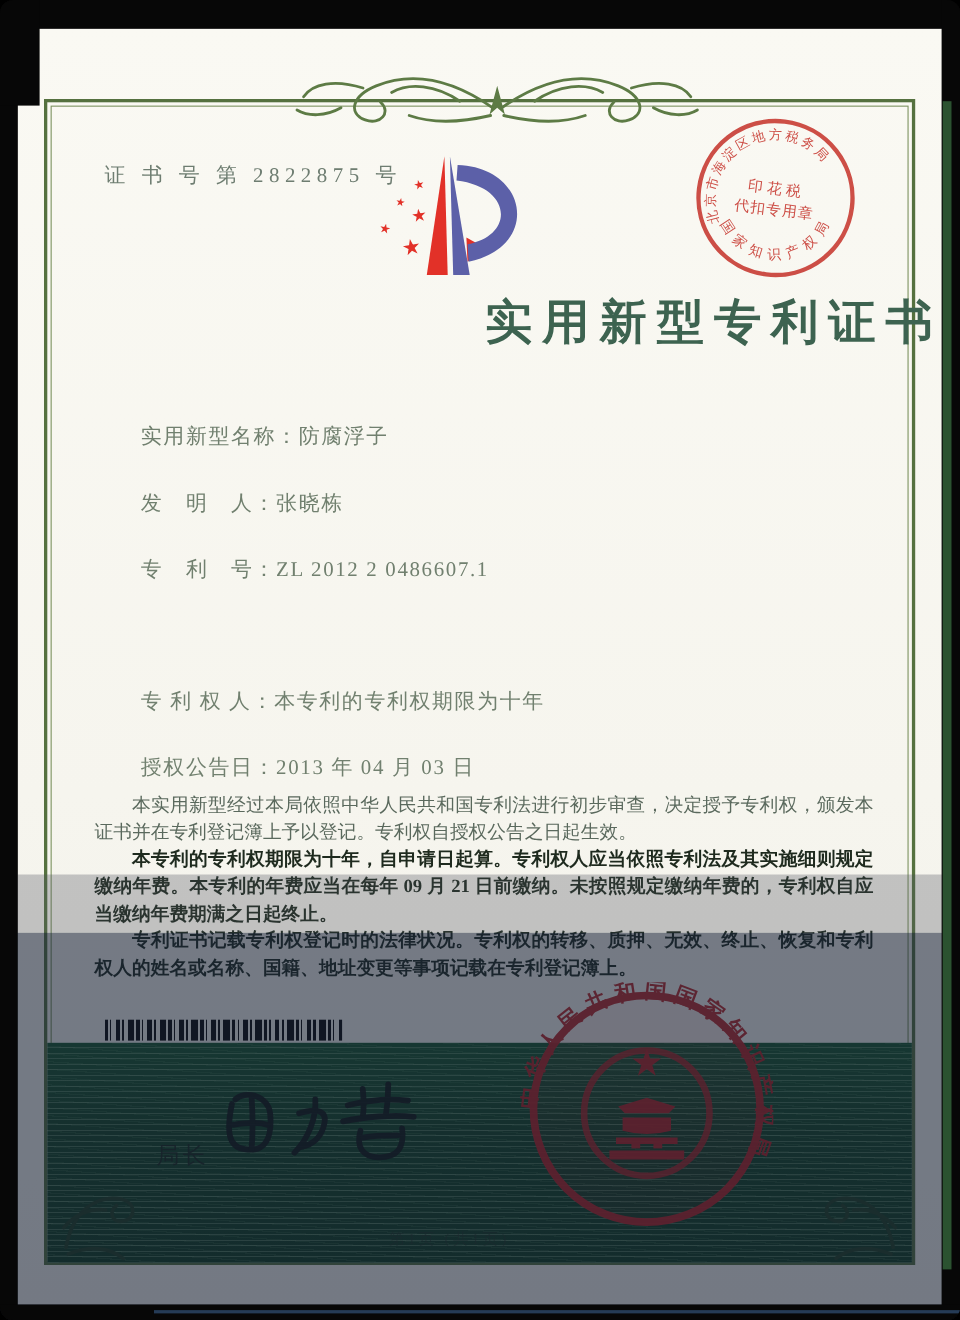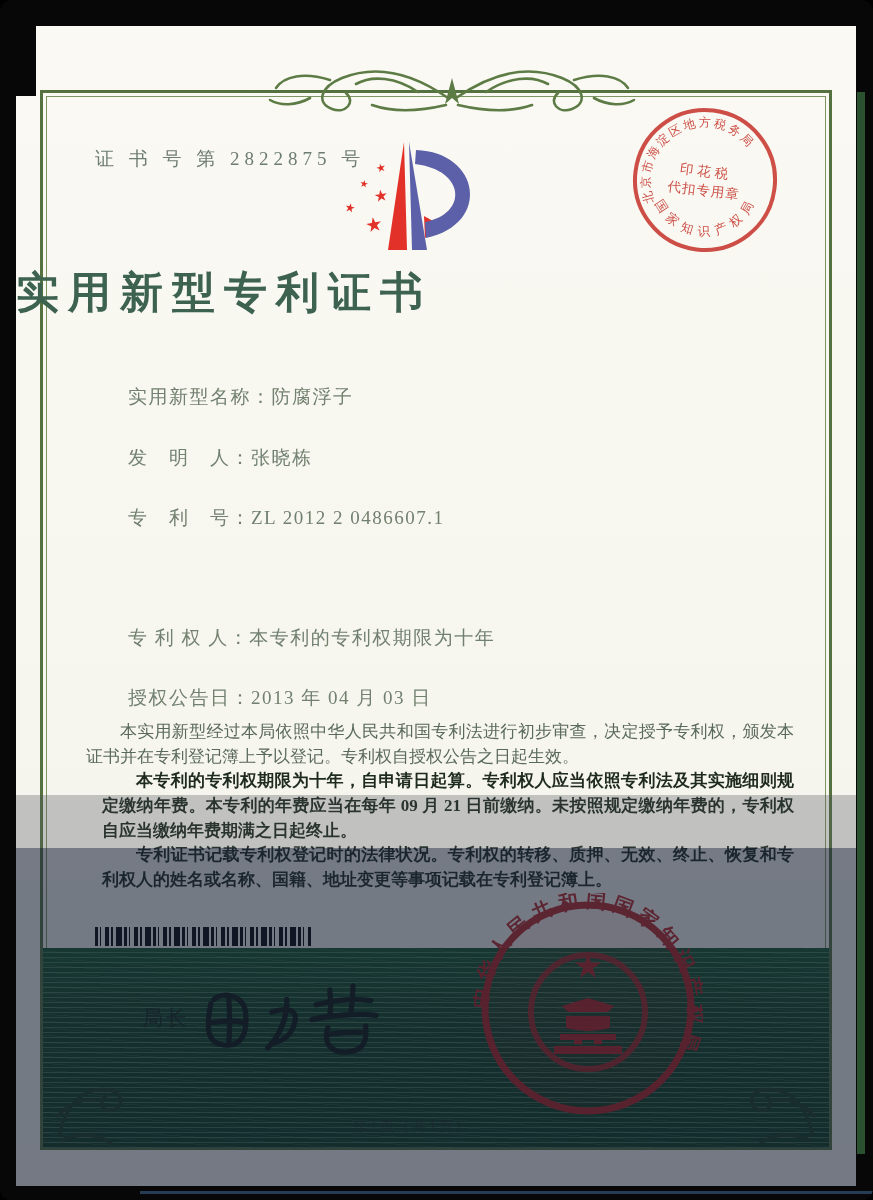--- a/index.html
+++ b/index.html
@@ -9,35 +9,35 @@
         background:linear-gradient(180deg,#faf9f3 0%,#f6f5ee 60%,#f2f1ea 100%);}
   .frame{position:absolute;left:24px;top:64px;width:792px;height:1060px;
          border:3px solid #55713f;box-sizing:border-box;}
   .frame-inner{position:absolute;left:3px;top:3px;right:3px;bottom:3px;border:1px solid #7d9360;}
   .band{position:absolute;left:27px;top:922px;width:786px;height:200px;
         background:
           repeating-linear-gradient(0deg, rgba(205,235,200,0.28) 0 1px, rgba(0,0,0,0) 1px 5px),
           repeating-linear-gradient(4deg, rgba(160,210,160,0.10) 0 1px, rgba(0,0,0,0) 1px 7px),
           linear-gradient(180deg,#15542a 0%,#114220 40%,#0e3a1c 100%);}
   .cert-no{position:absolute;left:79px;top:120px;font-size:19px;color:#6e7d71;letter-spacing:5px;}
-  .title{position:absolute;left:0;top:238px;width:100%;text-align:left;
+  .title{position:absolute;left:0;top:238px;width:100%;text-align:right;
          font-size:43px;font-weight:bold;color:#3d6350;letter-spacing:9px;}
   .field{position:absolute;left:79px;font-size:19px;color:#71806f;letter-spacing:1.5px;white-space:nowrap;margin-left:33px;}
   .paras{position:absolute;left:70px;top:694px;width:708px;font-size:17px;line-height:1.45;
          color:#5a695d;text-align:justify;}
   .paras p{margin:0;text-indent:2em;}
-  .paras p.dark{color:#1e2a1e;font-weight:600;margin-left:16px;}
+  .paras p.dark{color:#1e2a1e;font-weight:600;}
   .barcode{position:absolute;left:79px;top:901px;width:216px;height:19px;
     background:repeating-linear-gradient(90deg,
       #050505 0 3px, rgba(0,0,0,0) 3px 5px,
       #050505 5px 6px, rgba(0,0,0,0) 6px 10px,
       #050505 10px 14px, rgba(0,0,0,0) 14px 16px,
       #050505 16px 18px, rgba(0,0,0,0) 18px 21px,
       #050505 21px 27px, rgba(0,0,0,0) 27px 29px);}
-  .signer{position:absolute;left:126px;top:978px;font-size:21px;color:#15201685;color:#152016;
+  .signer{position:absolute;left:126px;top:1010px;font-size:21px;color:#15201685;color:#152016;
           letter-spacing:3px;opacity:.85;}
   .page-footer{position:absolute;left:0;top:1092px;width:100%;text-align:center;
           font-size:14px;color:#20301f;letter-spacing:3px;opacity:.55;transform:translateX(-28px);}
   .overlay1{position:absolute;left:0;top:795px;width:873px;height:53px;background:rgba(72,77,90,0.30);z-index:10;}
   .overlay2{position:absolute;left:0;top:848px;width:873px;height:352px;background:rgba(24,34,56,0.58);z-index:10;}
   .edge{position:absolute;background:#070707;z-index:20;}
   .binding{position:absolute;left:857px;top:92px;width:8px;height:1062px;background:#2b5230;z-index:21;}
   .bluline{position:absolute;left:140px;top:1191px;width:733px;height:3px;background:#2a4464;opacity:.85;z-index:22;}
   svg{display:block;}
 </style>

